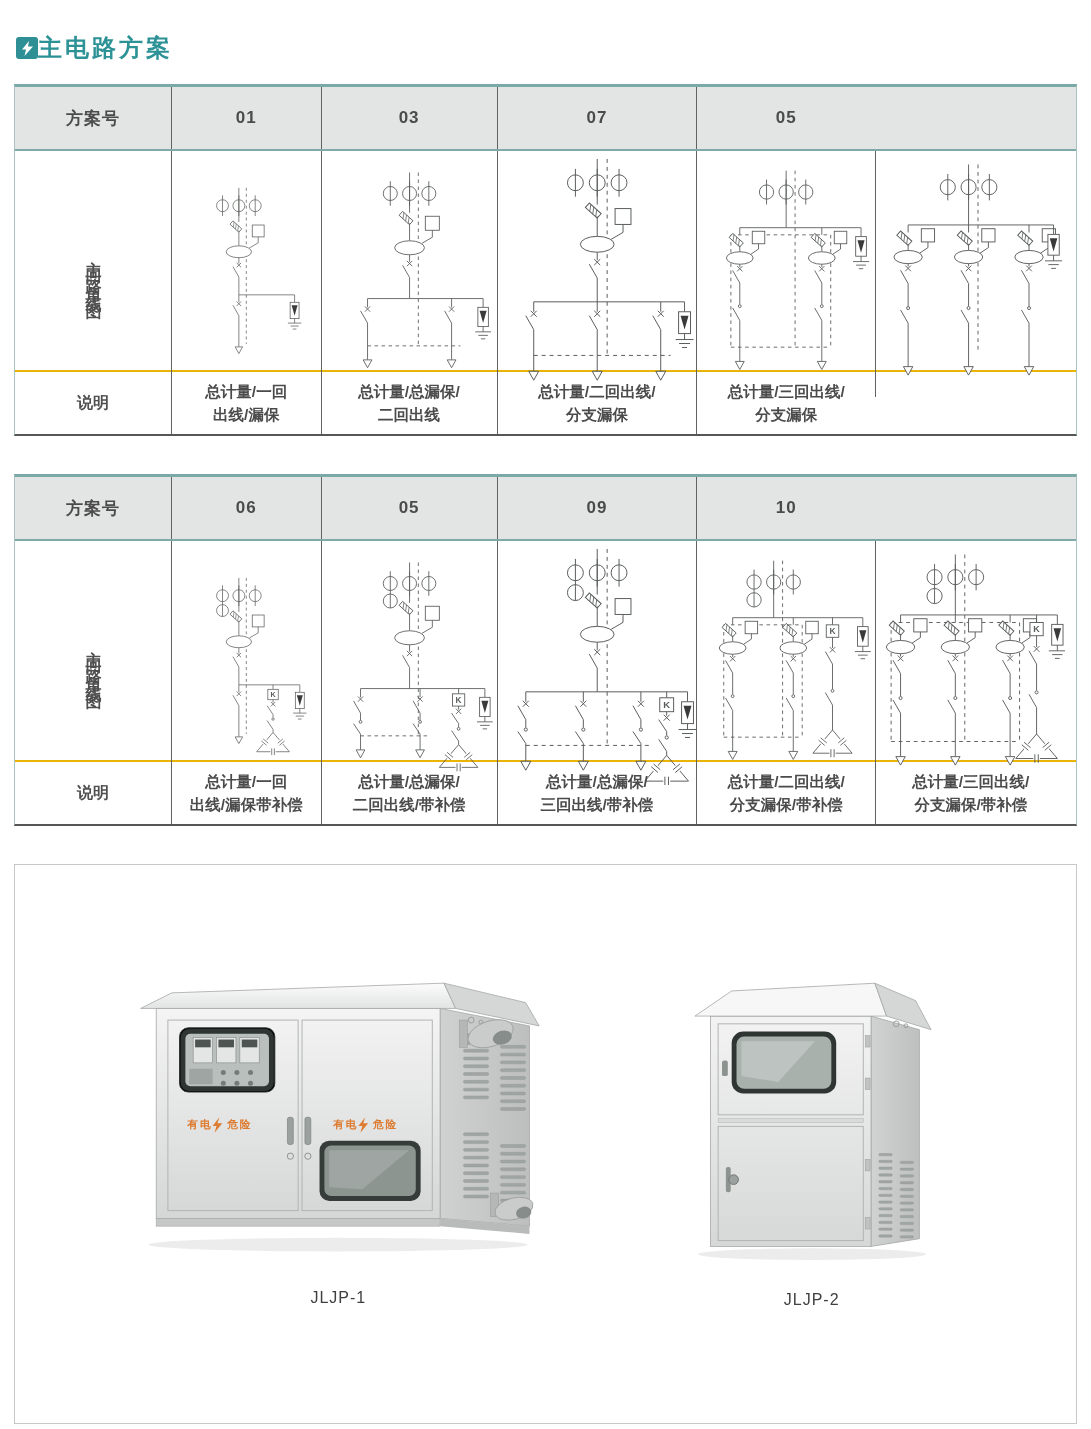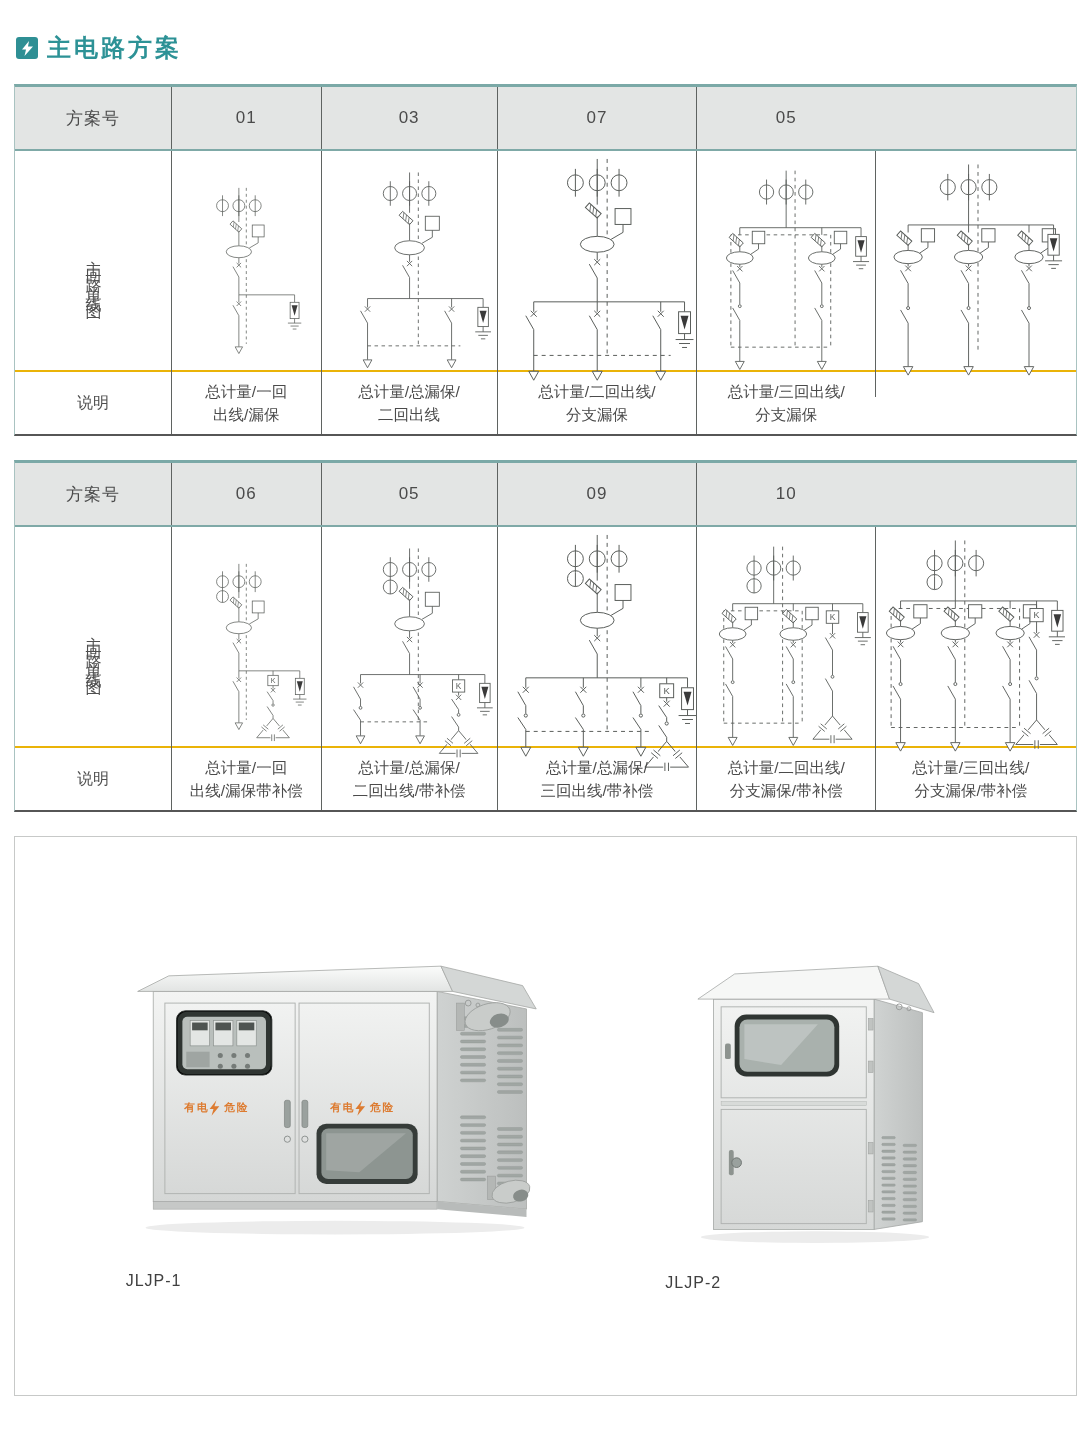--- a/index.html
+++ b/index.html
@@ -1,37 +1,37 @@
 <!DOCTYPE html>
 <html><head>
 <meta charset="utf-8">
 <style>
   html,body{margin:0;padding:0;background:#ffffff;}
   body{font-family:"Liberation Sans","DejaVu Sans",sans-serif;color:#4f4f4f;}
   .page{width:1091px;height:1429px;box-sizing:border-box;padding:14px;position:relative;background:#fff;}
   
-  .title-row{display:flex;align-items:center;gap:9px;margin:18px 2px 20px 2px;}
+  .title-row{display:flex;align-items:center;margin:18px 2px 20px 2px;}
   .bolt-badge{width:22px;height:22px;background:#2e8f94;border-radius:3px;display:flex;align-items:center;justify-content:center;flex:0 0 auto;}
   .page-title{color:#2d9296;font-size:24px;font-weight:600;letter-spacing:3px;}
   
-  .scheme-table{border-left:1px solid #a9c3c1;border-right:1px solid #a9c3c1;border-top:3px solid #7ba9a7;border-bottom:2px solid #565656;margin-bottom:24px;}
+  .scheme-table{border-left:1px solid #a9c3c1;border-right:1px solid #a9c3c1;border-top:3px solid #7ba9a7;border-bottom:2px solid #565656;margin-bottom:38px;font-weight:bold;}
   .trow{display:grid;grid-template-columns:14.7% 14.1% 16.6% 18.8% 16.9% 17.9%;}
   .cell{border-left:1px solid #5f6361;display:flex;align-items:center;justify-content:center;box-sizing:border-box;}
   .trow .cell:first-child{border-left:none;}
   .hdr-row{background:#e3e5e4;border-bottom:2px solid #7fa9a7;height:62px;}
   .hdr-row .cell{font-size:17px;color:#4b4b4b;letter-spacing:1px;}
   .diag-row{height:219px;background:#fff;}
   .diag-cell{padding:2px 0;}
   .diag-cell svg{display:block;width:100%;height:100%;}
   .vlabel{writing-mode:vertical-rl;text-orientation:upright;letter-spacing:9px;font-size:16px;color:#4f4f4f;}
   .desc-row{border-top:2px solid #eab308;height:62px;}
   .desc-cell{flex-direction:column;font-size:15.5px;line-height:1.5;color:#4b4b4b;text-align:center;}
   
   .products{border:1px solid #c7c9c8;height:560px;margin-top:24px;box-sizing:border-box;display:flex;justify-content:space-evenly;align-items:flex-start;padding-top:62px;}
-  .product{margin:11px;text-align:left;}
+  .product{margin:0;text-align:center;}
   .product figcaption{font-size:16px;color:#404040;margin-top:26px;letter-spacing:1px;}
 </style>
 </head>
 <body>
 
 <div class="page">
 
   <div class="title-row">
     <span class="bolt-badge">
       <svg width="13" height="15" viewBox="0 0 13 15">

